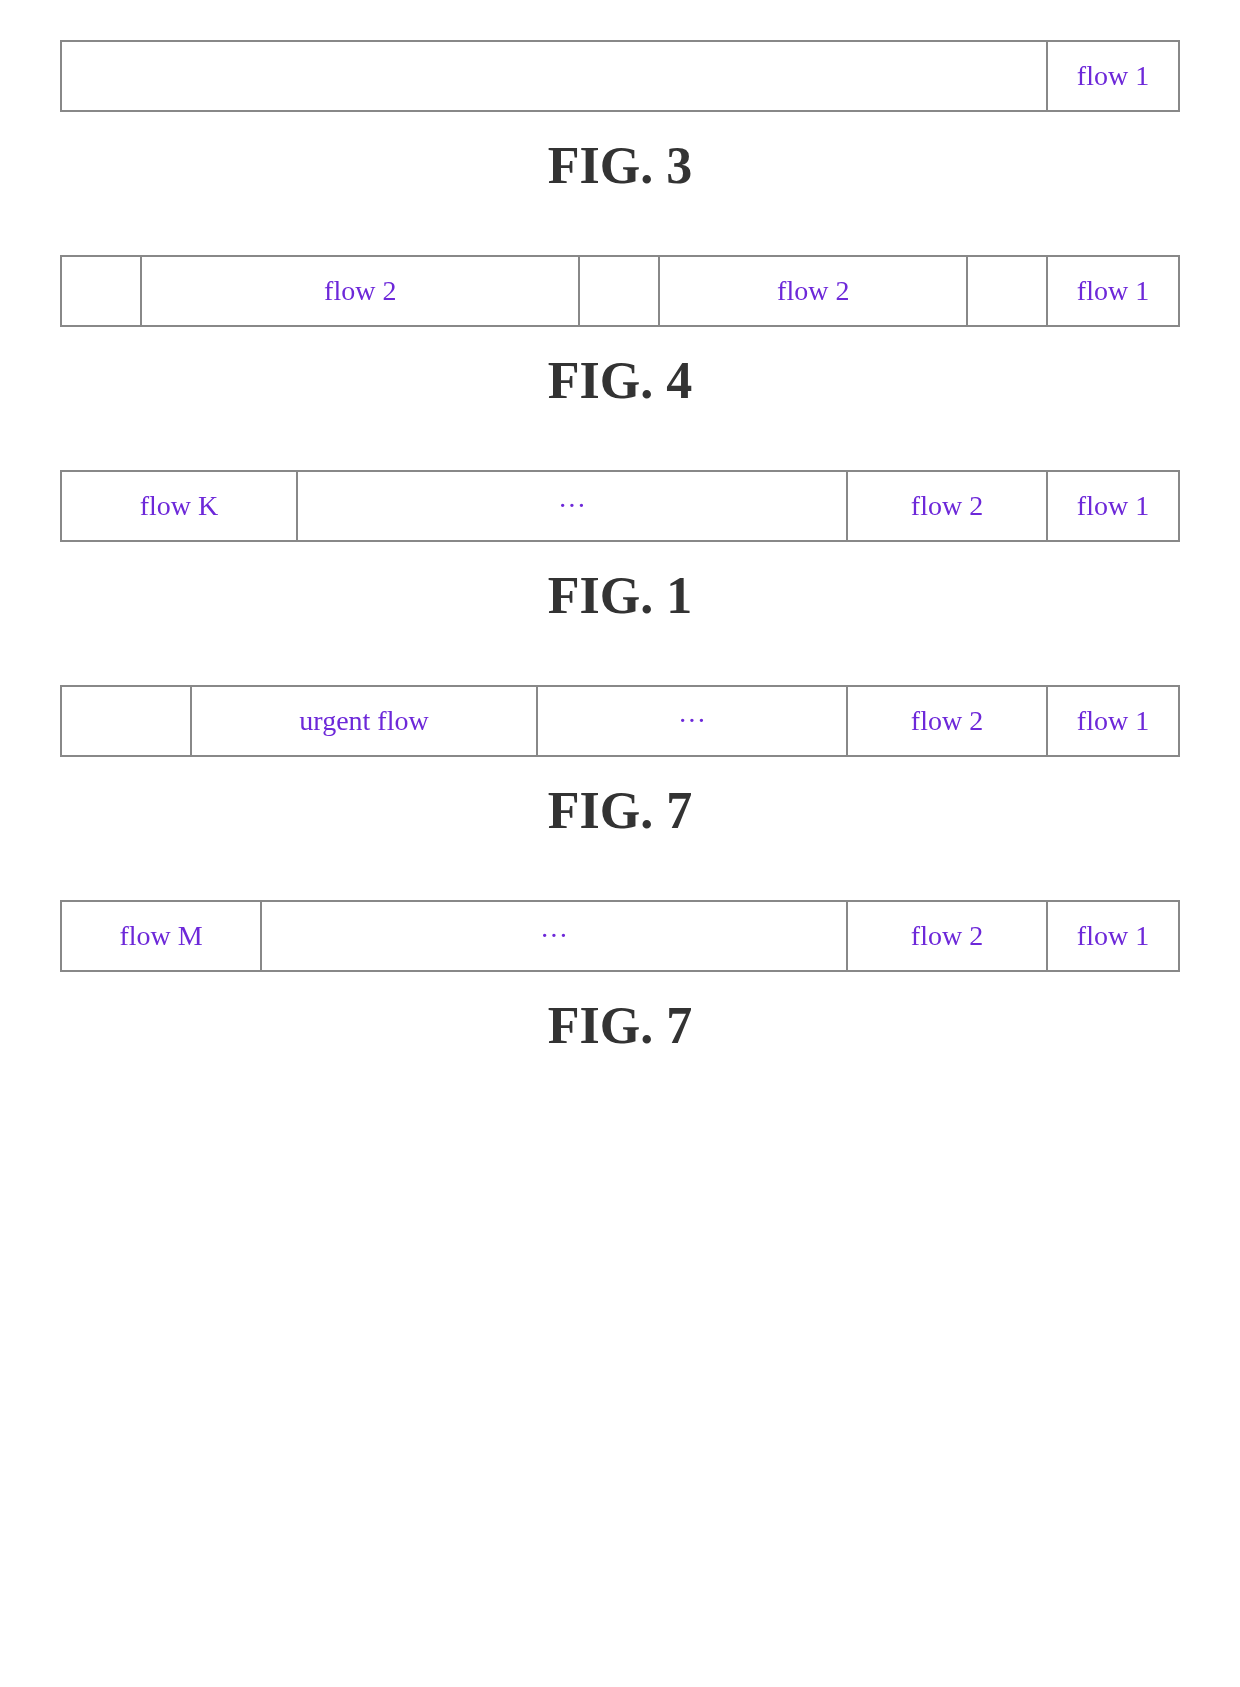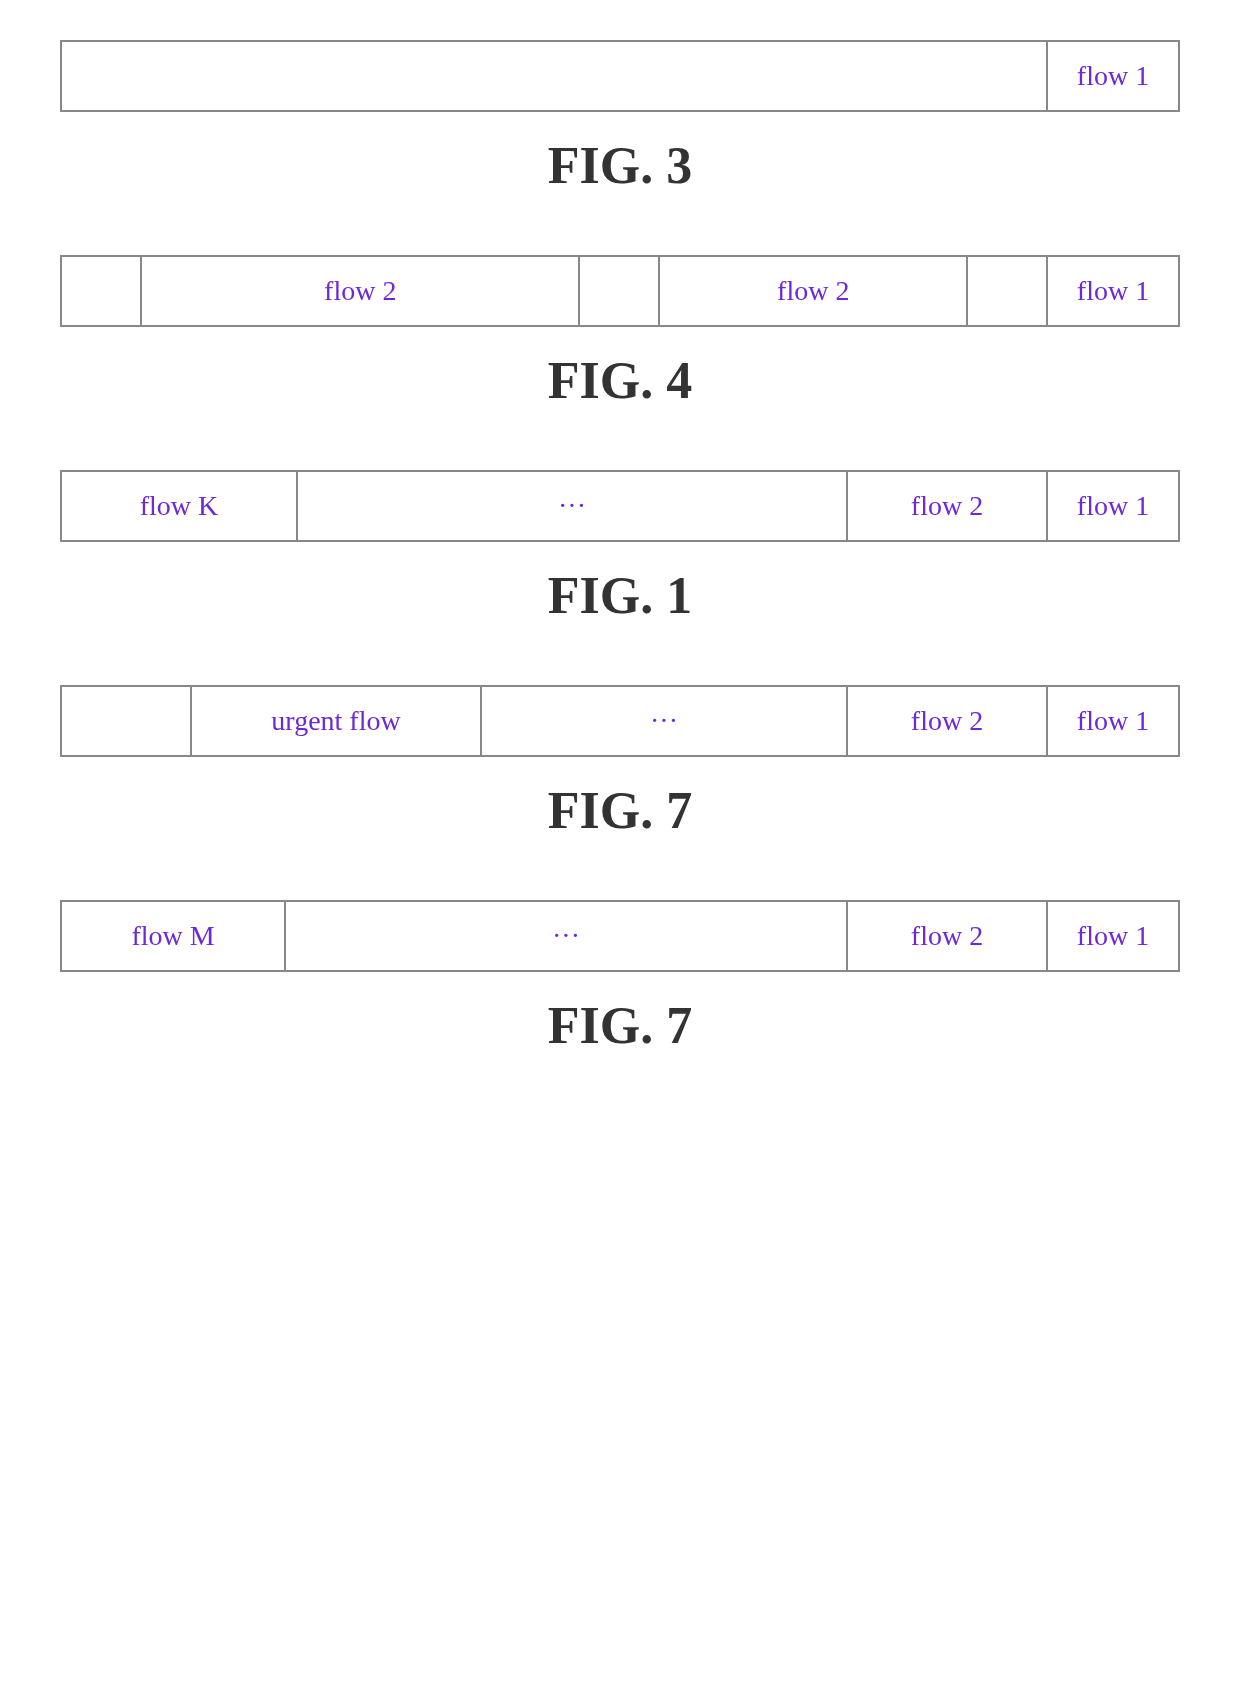--- a/index.html
+++ b/index.html
@@ -105,38 +105,38 @@
       width: 130px;
       flex-shrink: 0;
     }
 
     
     .fig6-bar .cell-small1 {
       width: 130px;
       flex-shrink: 0;
     }
     .fig6-bar .cell-urgent {
-      width: 290px;
+      width: 346px;
       flex-shrink: 0;
     }
     .fig6-bar .cell-dots {
       flex: 1;
     }
     .fig6-bar .cell-flow2 {
       width: 200px;
       flex-shrink: 0;
     }
     .fig6-bar .cell-flow1 {
       width: 130px;
       flex-shrink: 0;
     }
 
     
     .fig7-bar .cell-flowm {
-      width: 224px;
+      width: 200px;
       flex-shrink: 0;
     }
     .fig7-bar .cell-dots {
       flex: 1;
     }
     .fig7-bar .cell-flow2 {
       width: 200px;
       flex-shrink: 0;
     }
     .fig7-bar .cell-flow1 {

